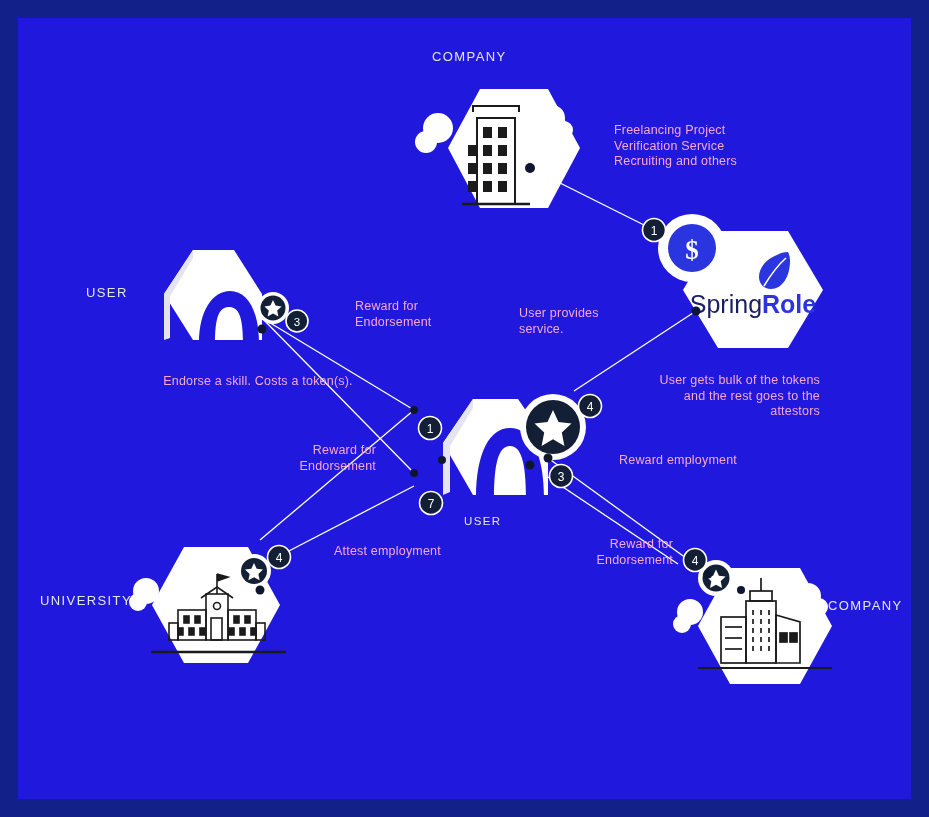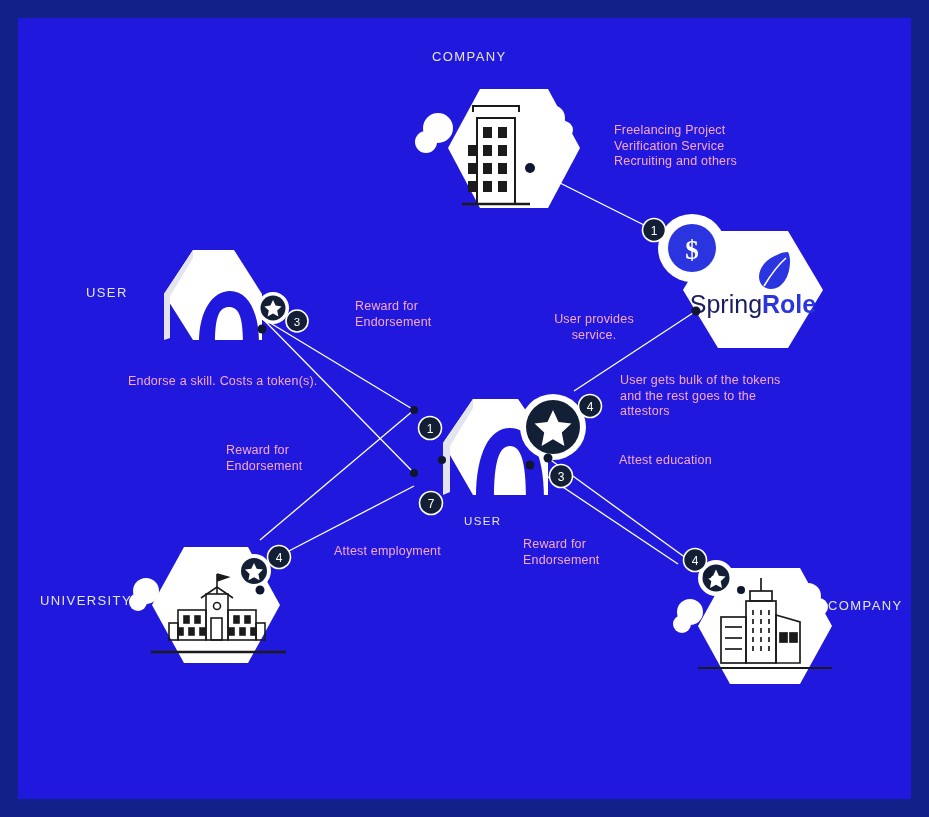--- a/index.html
+++ b/index.html
@@ -1,21 +1,21 @@
 <!DOCTYPE html>
 <html><head>
 <meta charset="utf-8">
 <style>
   html,body{margin:0;padding:0;background:#0f1e78;}
   body{width:929px;height:817px;overflow:hidden;font-family:"Liberation Sans",sans-serif;}
   #frame{position:relative;width:929px;height:817px;background:#122189;}
   #canvas{position:absolute;left:18px;top:18px;width:893px;height:781px;background:#2019dd;overflow:hidden;}
   svg.layer{position:absolute;left:0;top:0;width:893px;height:781px;overflow:visible;}
   .lbl{position:absolute;color:#f9a8d4;font-size:12.5px;line-height:15.5px;white-space:pre-line;letter-spacing:.2px;}
-  .lbl.c{text-align:left;}
+  .lbl.c{text-align:right;}
   .nodelbl{position:absolute;color:#e5e5e5;font-size:13px;letter-spacing:1.4px;}
 </style>
 </head>
 <body>
 
 <div id="frame">
   <div id="canvas">
 
     <svg class="layer" viewBox="0 0 893 781">
       <defs>
@@ -206,27 +206,27 @@
     <div class="nodelbl" style="left:68px;top:267px;">USER</div>
     <div class="nodelbl" style="left:446px;top:497px;font-size:11.5px;">USER</div>
     <div class="nodelbl" style="left:22px;top:575px;">UNIVERSITY</div>
     <div class="nodelbl" style="left:810px;top:580px;">COMPANY</div>
 
     <div class="lbl" style="left:596px;top:105px;width:200px;">Freelancing Project
 Verification Service
 Recruiting and others</div>
     <div class="lbl" style="left:337px;top:281px;width:150px;">Reward for
 Endorsement</div>
-    <div class="lbl" style="left:501px;top:294px;width:150px;text-align:center;">User provides
+    <div class="lbl" style="left:501px;top:288px;width:150px;">User provides
 service.</div>
-    <div class="lbl" style="left:110px;top:356px;width:260px;">Endorse a skill. Costs a token(s).</div>
+    <div class="lbl" style="left:110px;top:356px;width:260px;text-align:center;">Endorse a skill. Costs a token(s).</div>
     <div class="lbl c" style="left:602px;top:355px;width:200px;">User gets bulk of the tokens
 and the rest goes to the
 attestors</div>
     <div class="lbl c" style="left:208px;top:425px;width:150px;">Reward for
 Endorsement</div>
-    <div class="lbl" style="left:601px;top:435px;width:180px;">Attest education</div>
+    <div class="lbl" style="left:601px;top:435px;width:180px;">Reward employment</div>
     <div class="lbl" style="left:316px;top:526px;width:180px;">Attest employment</div>
     <div class="lbl c" style="left:505px;top:519px;width:150px;">Reward for
 Endorsement</div>
 
   </div>
 </div>
 
 </body></html>

